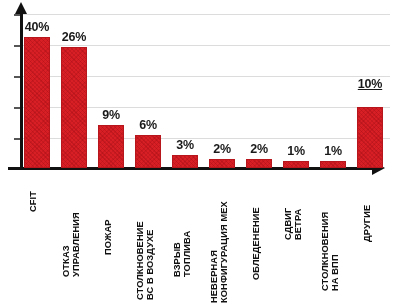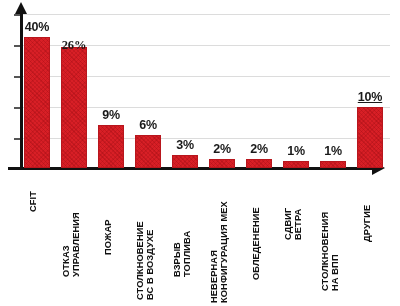--- a/index.html
+++ b/index.html
@@ -82,29 +82,29 @@
   <div class="bar" style="left:98px;  top:125px; width:26px; height:43px;"></div>
   <div class="bar" style="left:135px; top:135px; width:26px; height:33px;"></div>
   <div class="bar" style="left:172px; top:155px; width:26px; height:13px;"></div>
   <div class="bar" style="left:209px; top:159px; width:26px; height:9px;"></div>
   <div class="bar" style="left:246px; top:159px; width:26px; height:9px;"></div>
   <div class="bar" style="left:283px; top:161px; width:26px; height:7px;"></div>
   <div class="bar" style="left:320px; top:161px; width:26px; height:7px;"></div>
   <div class="bar" style="left:357px; top:107px; width:26px; height:61px;"></div>
 
   <div class="bar-value" style="left:14px;  top:20px;  width:46px;">40%</div>
-  <div class="bar-value" style="left:51px;  top:38px;  width:46px;font-family:Liberation Serif, serif;">26%</div>
+  <div class="bar-value" style="left:51px;  top:30px;  width:46px;">26%</div>
   <div class="bar-value" style="left:88px;  top:108px; width:46px;">9%</div>
   <div class="bar-value" style="left:125px; top:118px; width:46px;">6%</div>
   <div class="bar-value" style="left:162px; top:138px; width:46px;">3%</div>
   <div class="bar-value" style="left:199px; top:142px; width:46px;">2%</div>
   <div class="bar-value" style="left:236px; top:142px; width:46px;">2%</div>
   <div class="bar-value" style="left:273px; top:144px; width:46px;">1%</div>
   <div class="bar-value" style="left:310px; top:144px; width:46px;">1%</div>
-  <div class="bar-value" style="left:347px; top:90px;  width:46px;text-decoration:underline;">10%</div>
+  <div class="bar-value" style="left:347px; top:77px;  width:46px;text-decoration:underline;">10%</div>
 
   <div class="cat-label" style="left:29px;  top:212px;">CFIT</div>
   <div class="cat-label" style="left:62px;  top:277px;">ОТКАЗ
 УПРАВЛЕНИЯ</div>
   <div class="cat-label" style="left:104px; top:255px;">ПОЖАР</div>
   <div class="cat-label" style="left:136px; top:300px;">СТОЛКНОВЕНИЕ
 ВС В ВОЗДУХЕ</div>
   <div class="cat-label" style="left:173px; top:277px;">ВЗРЫВ
 ТОПЛИВА</div>
   <div class="cat-label" style="left:210px; top:303px;">НЕВЕРНАЯ

